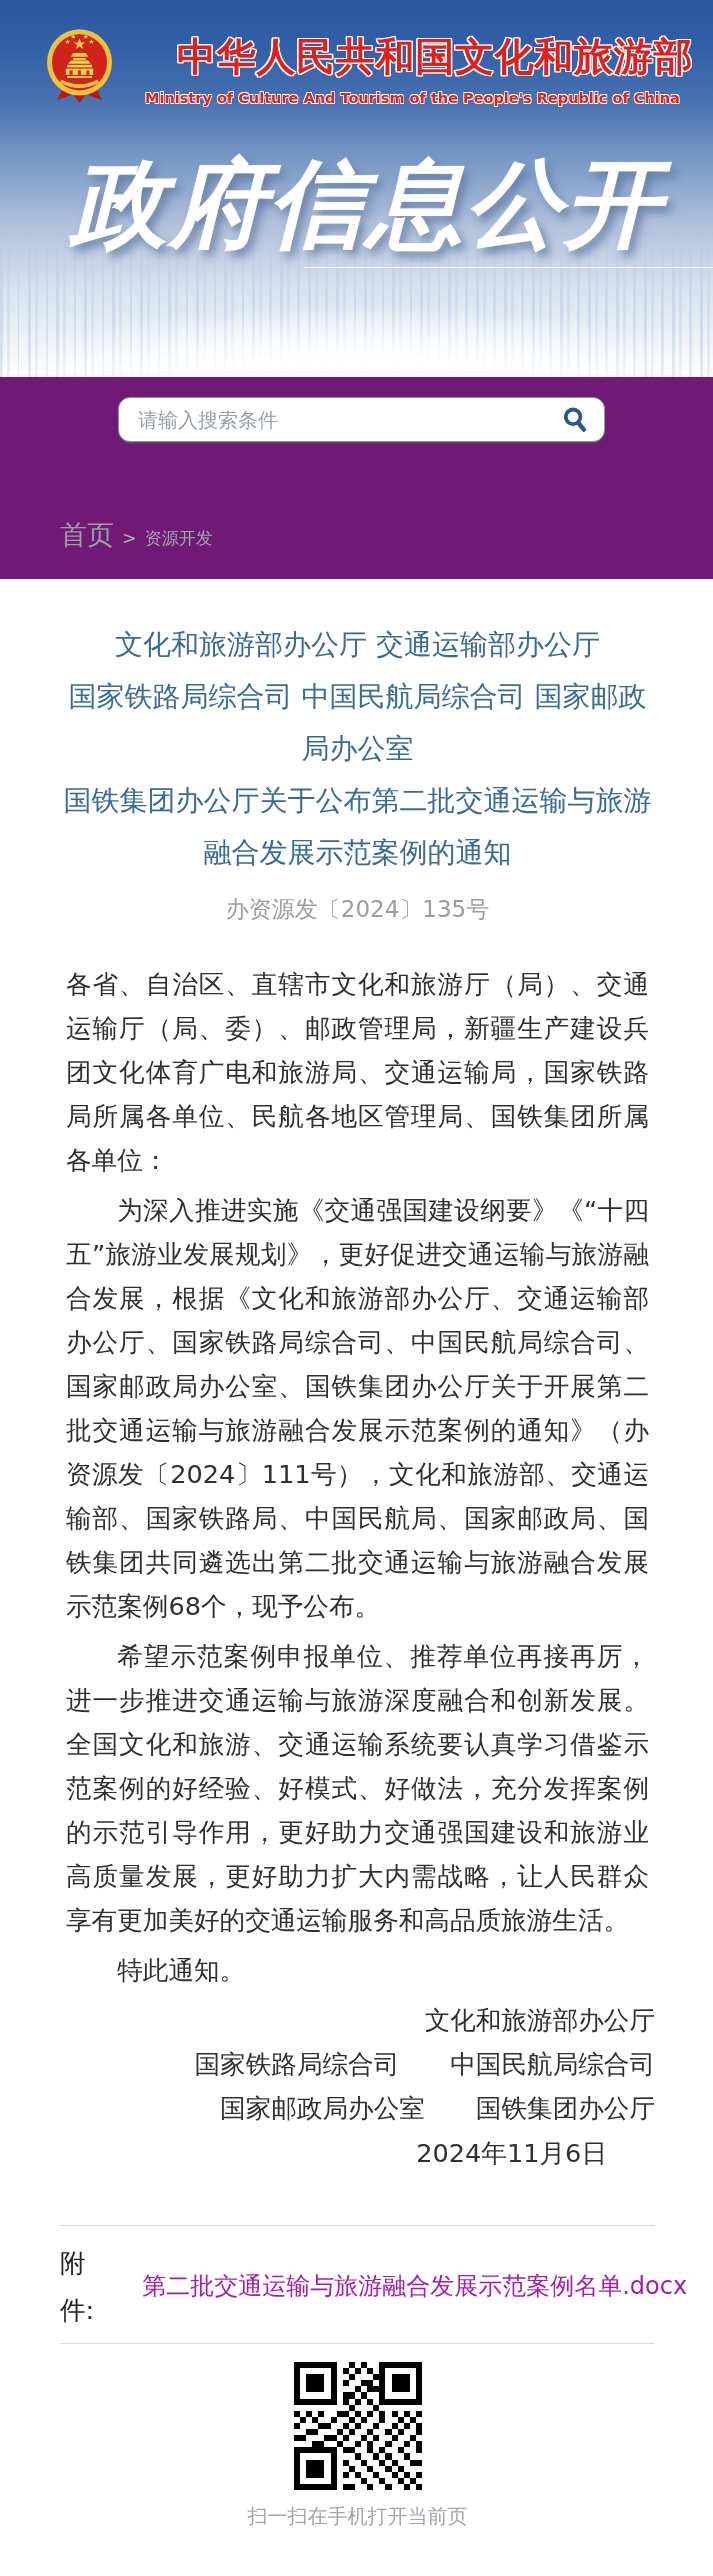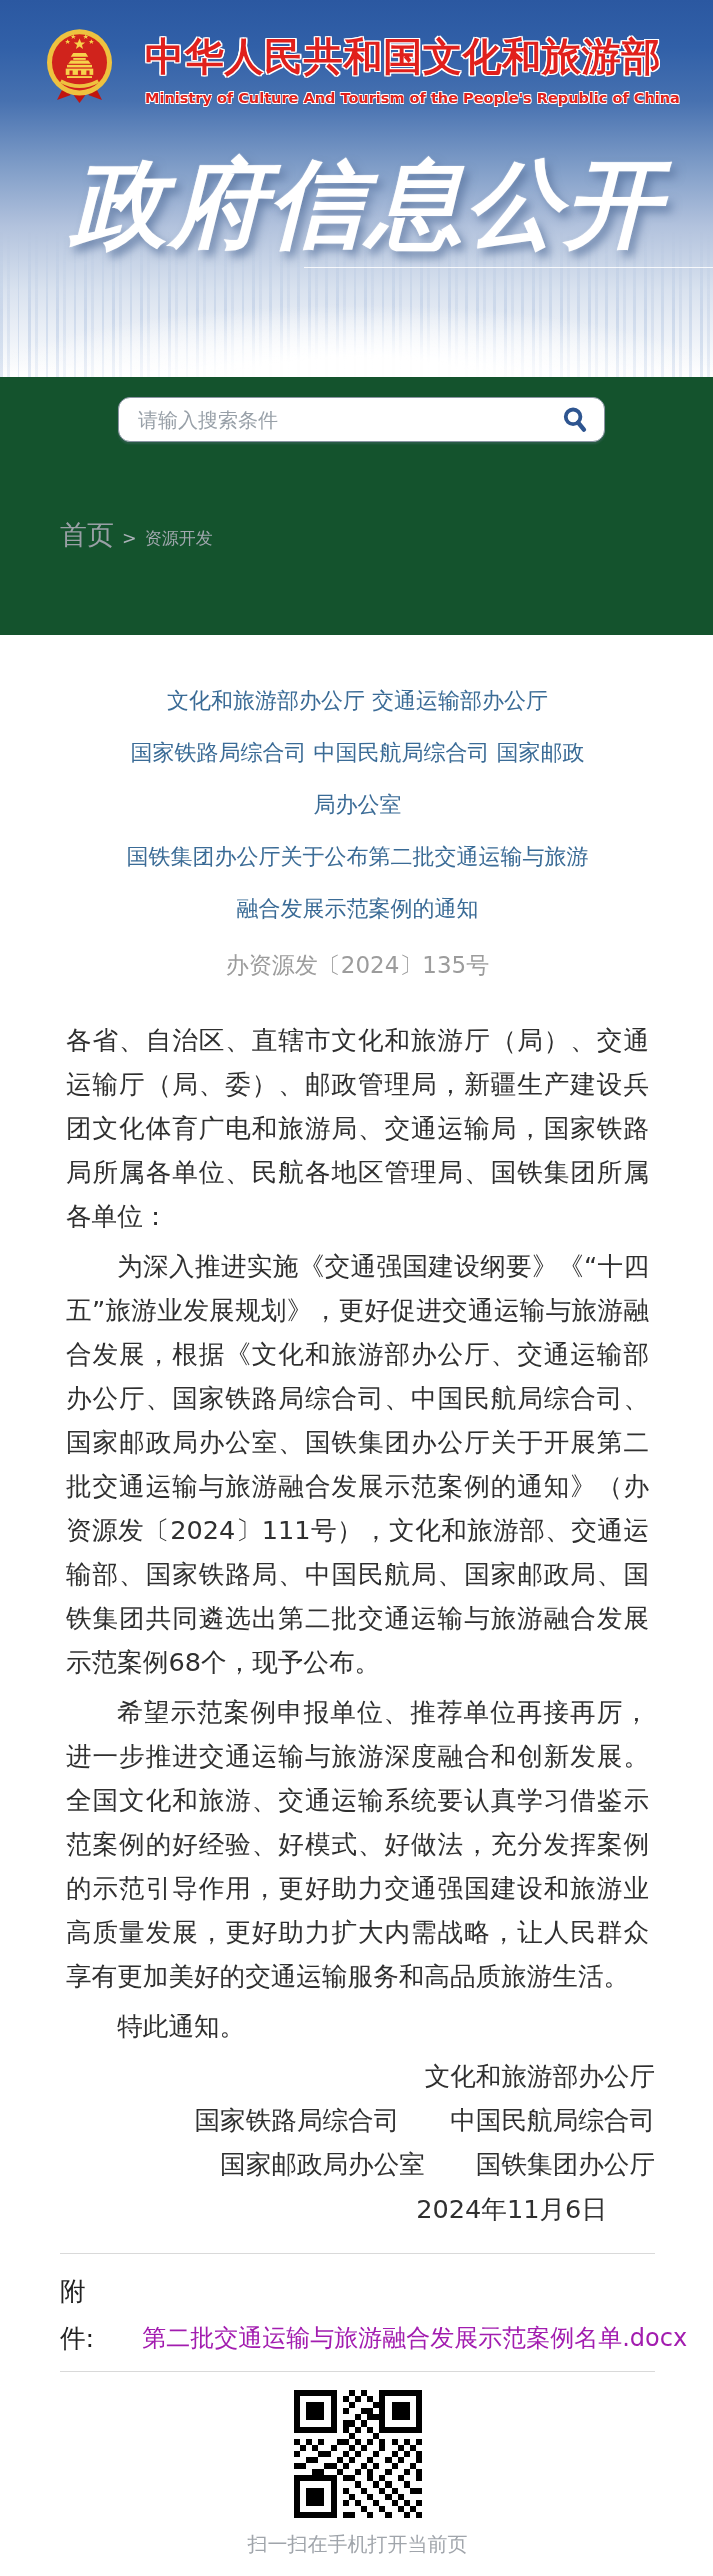--- a/index.html
+++ b/index.html
@@ -25,62 +25,62 @@
     mask-image:linear-gradient(180deg, rgba(0,0,0,0) 0%, #000 55%); }
 
   .banner-line { position:absolute; top:267px; left:304px; right:0; height:1.3px;
                  background:rgba(255,255,255,.85); }
 
   .gov-bar { position:absolute; top:0; left:0; right:0; height:118px; }
   .emblem { position:absolute; left:42px; top:25.6px; width:75px; height:79px; }
   .gov-titles { position:absolute; left:145px; top:30px; }
   .gov-title-cn { font-size:39px; font-weight:bold; color:#e1201c; letter-spacing:0.7px; white-space:nowrap;
     text-shadow:-1.3px -1.3px 0 #fff,1.3px -1.3px 0 #fff,-1.3px 1.3px 0 #fff,1.3px 1.3px 0 #fff,
-                 0 -1.3px 0 #fff,0 1.3px 0 #fff,-1.3px 0 0 #fff,1.3px 0 0 #fff; }
+                 0 -1.3px 0 #fff,0 1.3px 0 #fff,-1.3px 0 0 #fff,1.3px 0 0 #fff;margin-left:32px; }
   .gov-title-en { margin-top:6px; font-size:14.5px; font-weight:bold; color:#e1201c; white-space:nowrap;
     text-shadow:-0.7px -0.7px 0 #fff,0.7px -0.7px 0 #fff,-0.7px 0.7px 0 #fff,0.7px 0.7px 0 #fff; }
 
   .banner-title { position:absolute; left:71px; top:141px; font-size:96px; font-weight:800;
     font-style:italic; color:#ffffff; letter-spacing:2.7px; white-space:nowrap;
     text-shadow:4.7px 6px 9.4px rgba(88,115,158,.78), 0 0 1.3px rgba(255,255,255,.9); }
 
   
-  .search-area { position:relative; height:258px; flex:none; background:#14532d; }
+  .search-area { position:relative; height:202px; flex:none; background:#701a75; }
   .search-box { position:absolute; left:118px; top:20px; width:487px; height:45px;
     background:#fff; border:1.3px solid #8a94a2; border-radius:12px;
     display:flex; align-items:center; box-shadow:0 1.3px 2px rgba(110,125,150,.25); }
   .search-input { flex:1; height:100%; min-width:0; border:none; outline:none; background:transparent;
     padding:0 5.4px 0 19px; font-size:20px; color:#444;
     font-family:"DejaVu Sans","Liberation Sans",sans-serif; }
   .search-input::placeholder { color:#98a0a8; }
   .search-btn { width:59px; height:100%; border:none; background:none; cursor:pointer;
     display:flex; align-items:center; justify-content:center; }
 
   .breadcrumb { position:absolute; left:60px; top:140px; display:flex; align-items:baseline; }
   .crumb-home { font-size:27px; color:#9aa0a6; cursor:pointer; }
   .crumb-sep { font-size:17.5px; color:#abb1b8; margin:0 8px; }
   .crumb-current { font-size:17px; color:#a2a8af; cursor:pointer; }
 
   
   .content { flex:1; background:#fff; padding:40px 59px 0 60px; }
 
-  .doc-title { text-align:center; color:#3a6b96; font-size:22px; line-height:52px; font-weight:400; }
+  .doc-title { text-align:center; color:#3a6b96; font-size:28px; line-height:52px; font-weight:400; }
   .doc-number { text-align:center; color:#9c9c9c; font-size:23px; line-height:30px; margin-top:15px; }
 
   .body-text { margin-top:38px; font-size:25.6px; line-height:44px; color:#2f2f2f; text-align:justify; }
   .body-text p { margin:6px; }
   .body-text p.indent { text-indent:2em; }
 
   .signatures { font-size:25.6px; color:#2f2f2f; }
   .sig-row { display:flex; justify-content:flex-end; gap:51px; line-height:44px; white-space:nowrap; }
   .sig-date { text-align:right; padding-right:48px; line-height:44px; margin-top:1.3px;
               font-size:25.6px; color:#2f2f2f; }
 
-  .attachment { margin-top:22px; border-top:0.7px solid #d9d9d9; border-bottom:0.7px solid #d9d9d9;
-    padding:13.5px 0 9.4px; display:flex; align-items:flex-end;gap:40px; }
+  .attachment { margin-top:50px; border-top:0.7px solid #d9d9d9; border-bottom:0.7px solid #d9d9d9;
+    padding:13.5px 0 9.4px; display:flex; align-items:center;gap:40px; }
   .att-label { width:43px; font-size:25.6px; line-height:47px; color:#222; word-break:break-all; }
   .att-link { flex:1; margin-left:8px; font-size:24px; line-height:47px; color:#a21caf;
     text-decoration:none; white-space:nowrap; cursor:pointer; }
 
   .qr-block { margin-top:17.5px; text-align:center; }
   .qr-svg { width:128px; height:128px; background:#fff; }
   .qr-caption { margin-top:10.8px; font-size:20px; color:#a0a5ab; }
 </style>
 </head>
 <body>

